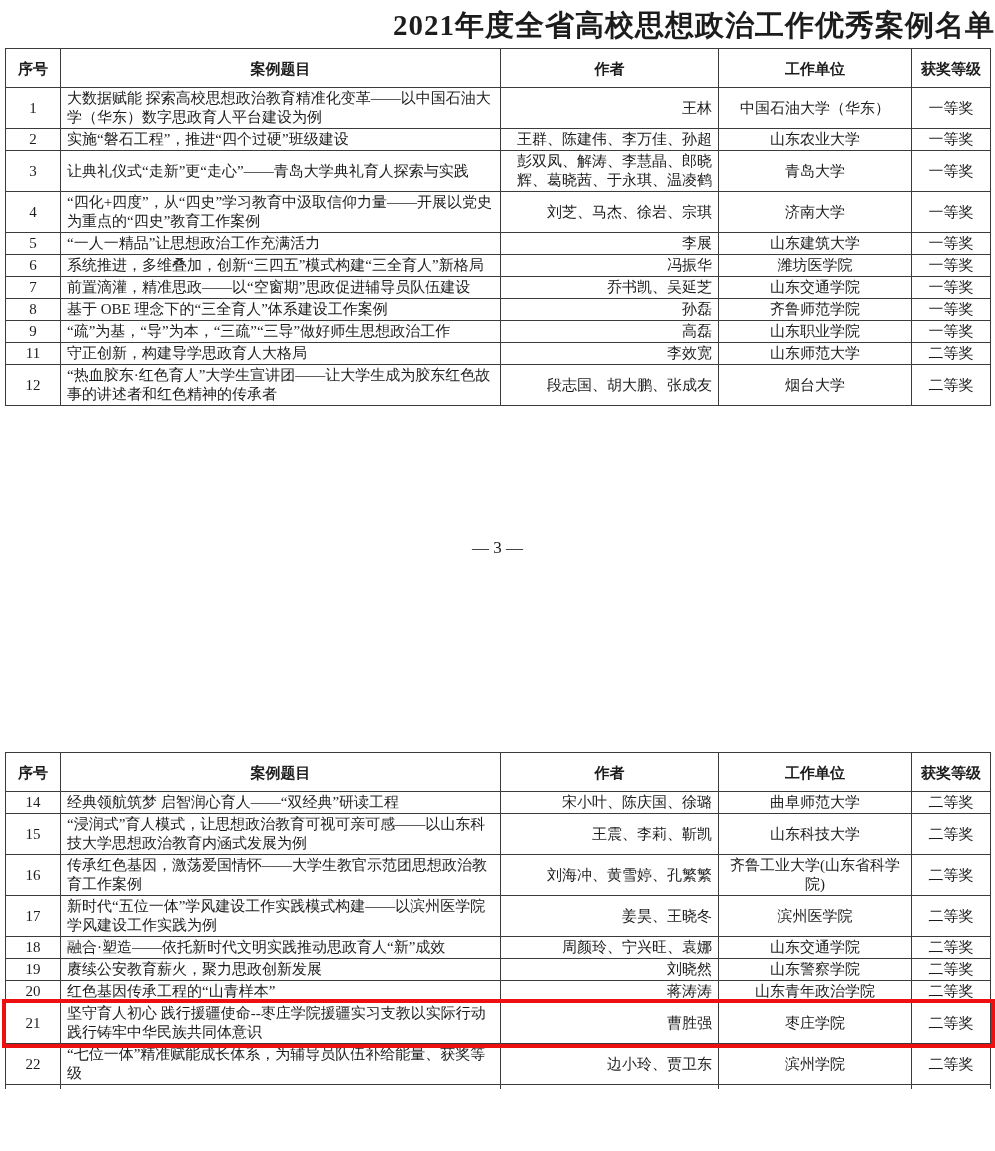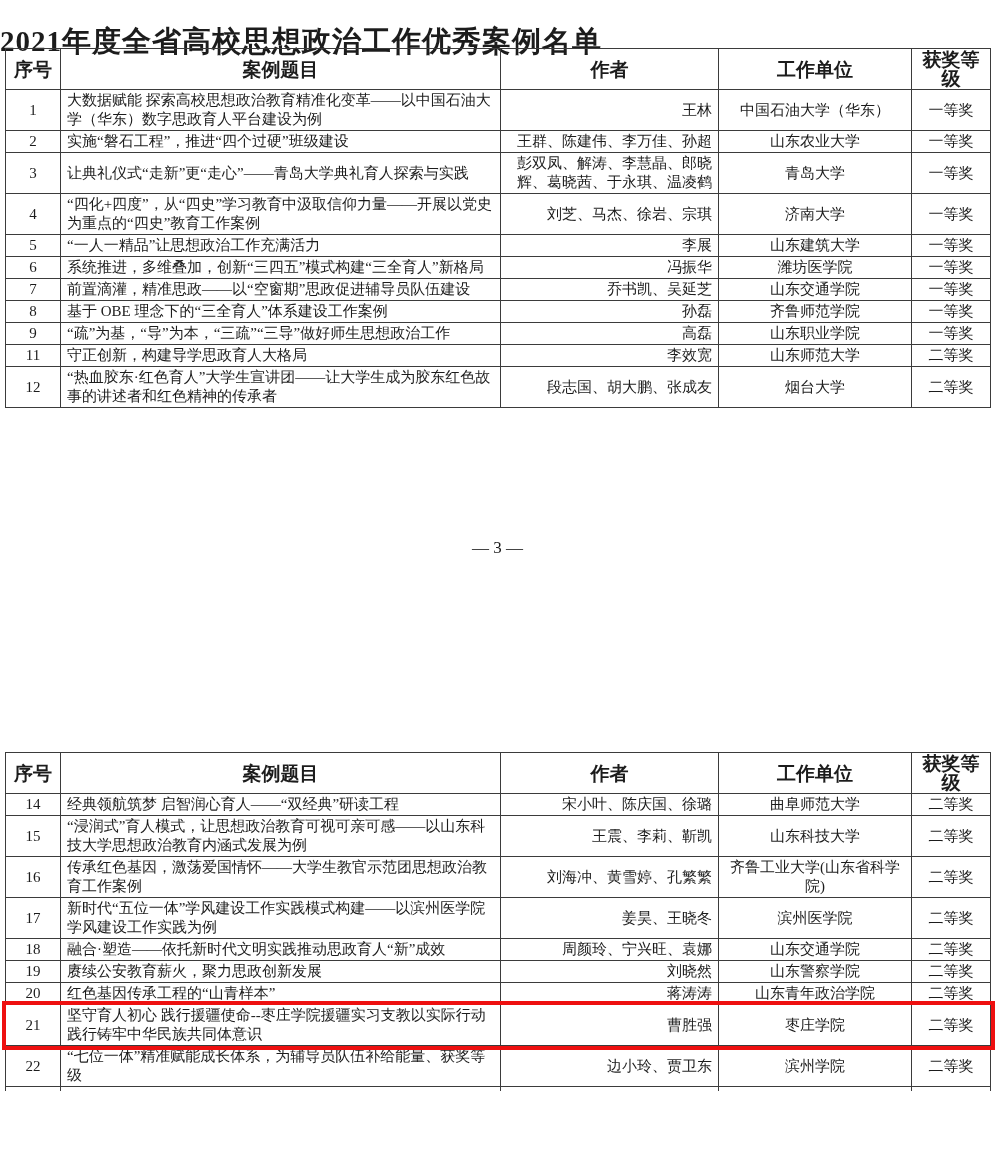--- a/index.html
+++ b/index.html
@@ -17,26 +17,25 @@
   }
   .page {
     position: absolute;
     inset: 0;
   }
   .doc-title {
     position: absolute;
     top: 6px;
     left: 0;
     width: 100%;
-    text-align: left;
+    text-align: right;
     font-size: 29px;
     font-weight: bold;
     letter-spacing: 1px;
     font-family: "Liberation Serif", "DejaVu Serif", serif;
-    margin-top: 16px;
   }
   table.awards {
     position: absolute;
     left: 5px;
     width: 985px;
     border-collapse: collapse;
     table-layout: fixed;
   }
   #table-1 { top: 48px; }
   #table-2 { top: 752px; }
@@ -46,21 +45,21 @@
     font-size: 15px;
     line-height: 19px;
     vertical-align: middle;
     overflow: hidden;
   }
   table.awards th {
     font-family: "Liberation Sans", "DejaVu Sans", sans-serif;
     font-weight: bold;
     text-align: center;
     height: 36px;
-    font-size: 19px;
+    font-size: 15px;
   }
   td.c-no     { text-align: center; font-family: "Liberation Serif", serif; }
   td.c-title  { text-align: left; }
   td.c-auth   { text-align: right; }
   td.c-unit   { text-align: center; }
   td.c-award  { text-align: center; }
   tr.highlight {
     outline: 4px solid #ee1010;
     outline-offset: 0px;
   }

